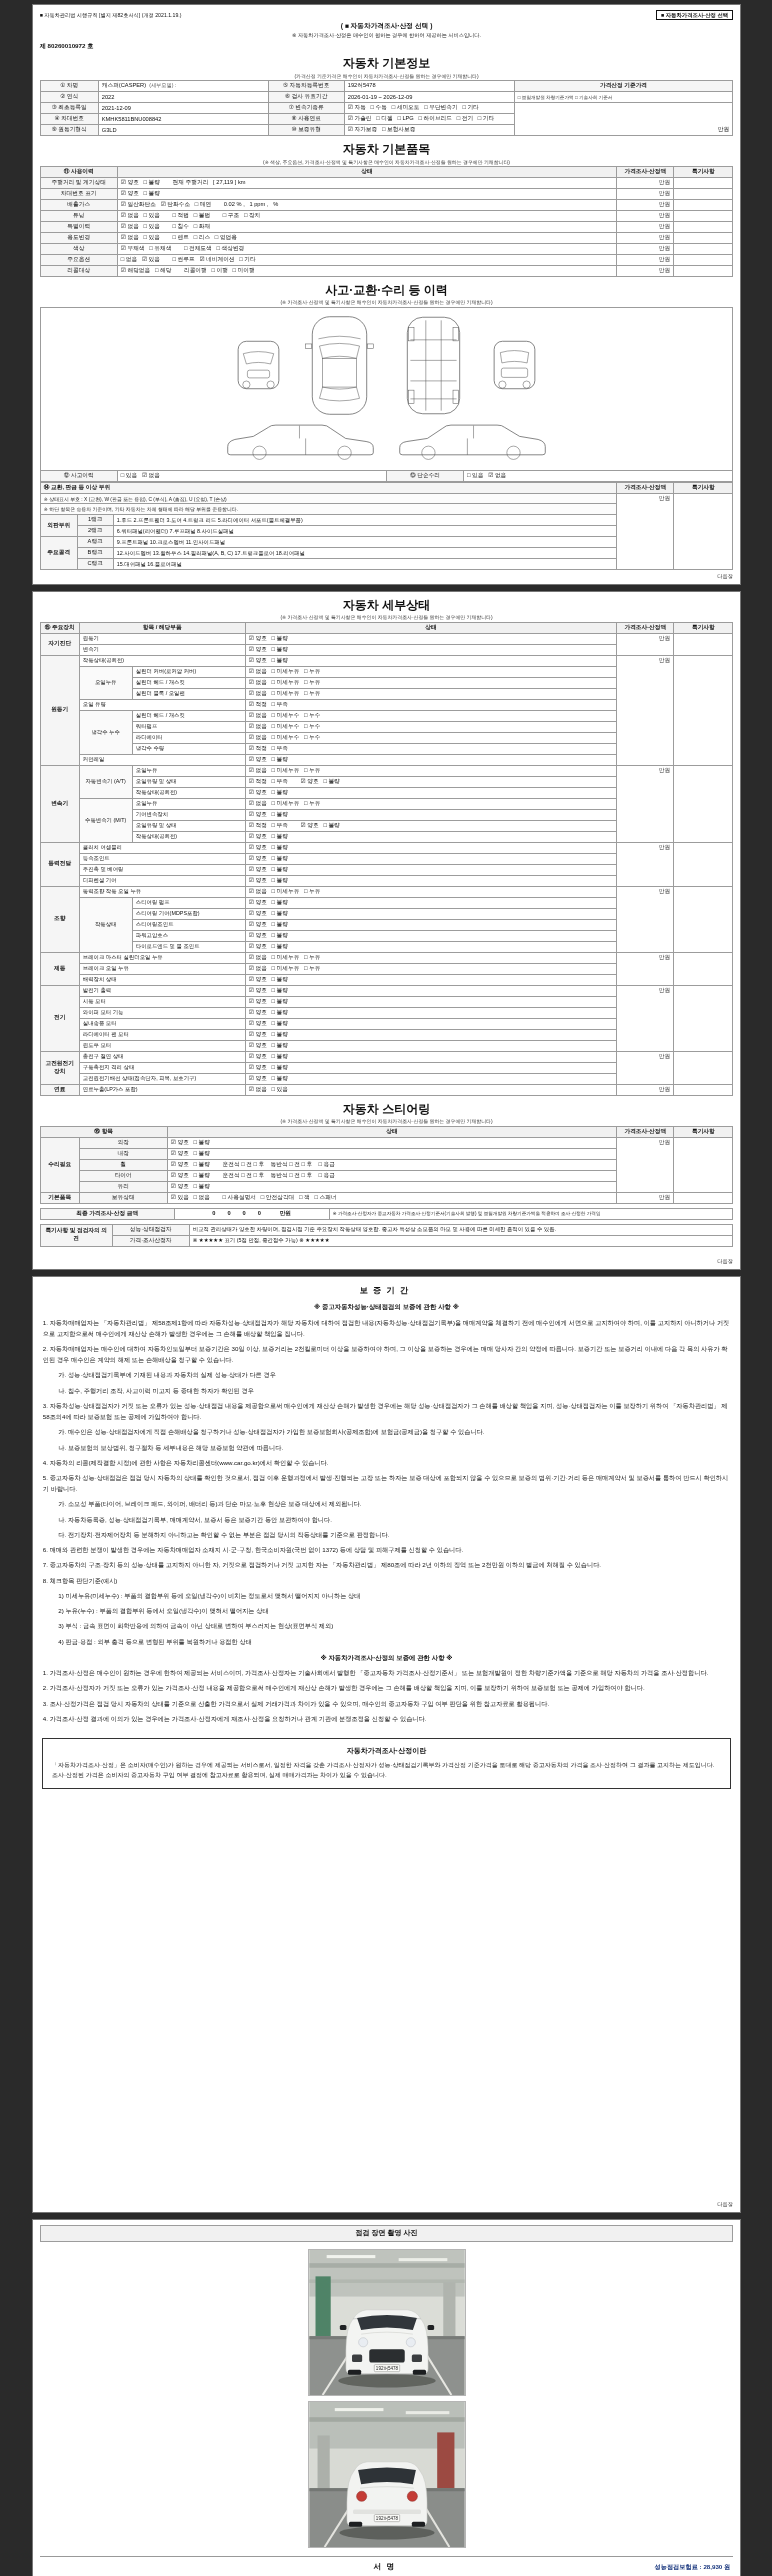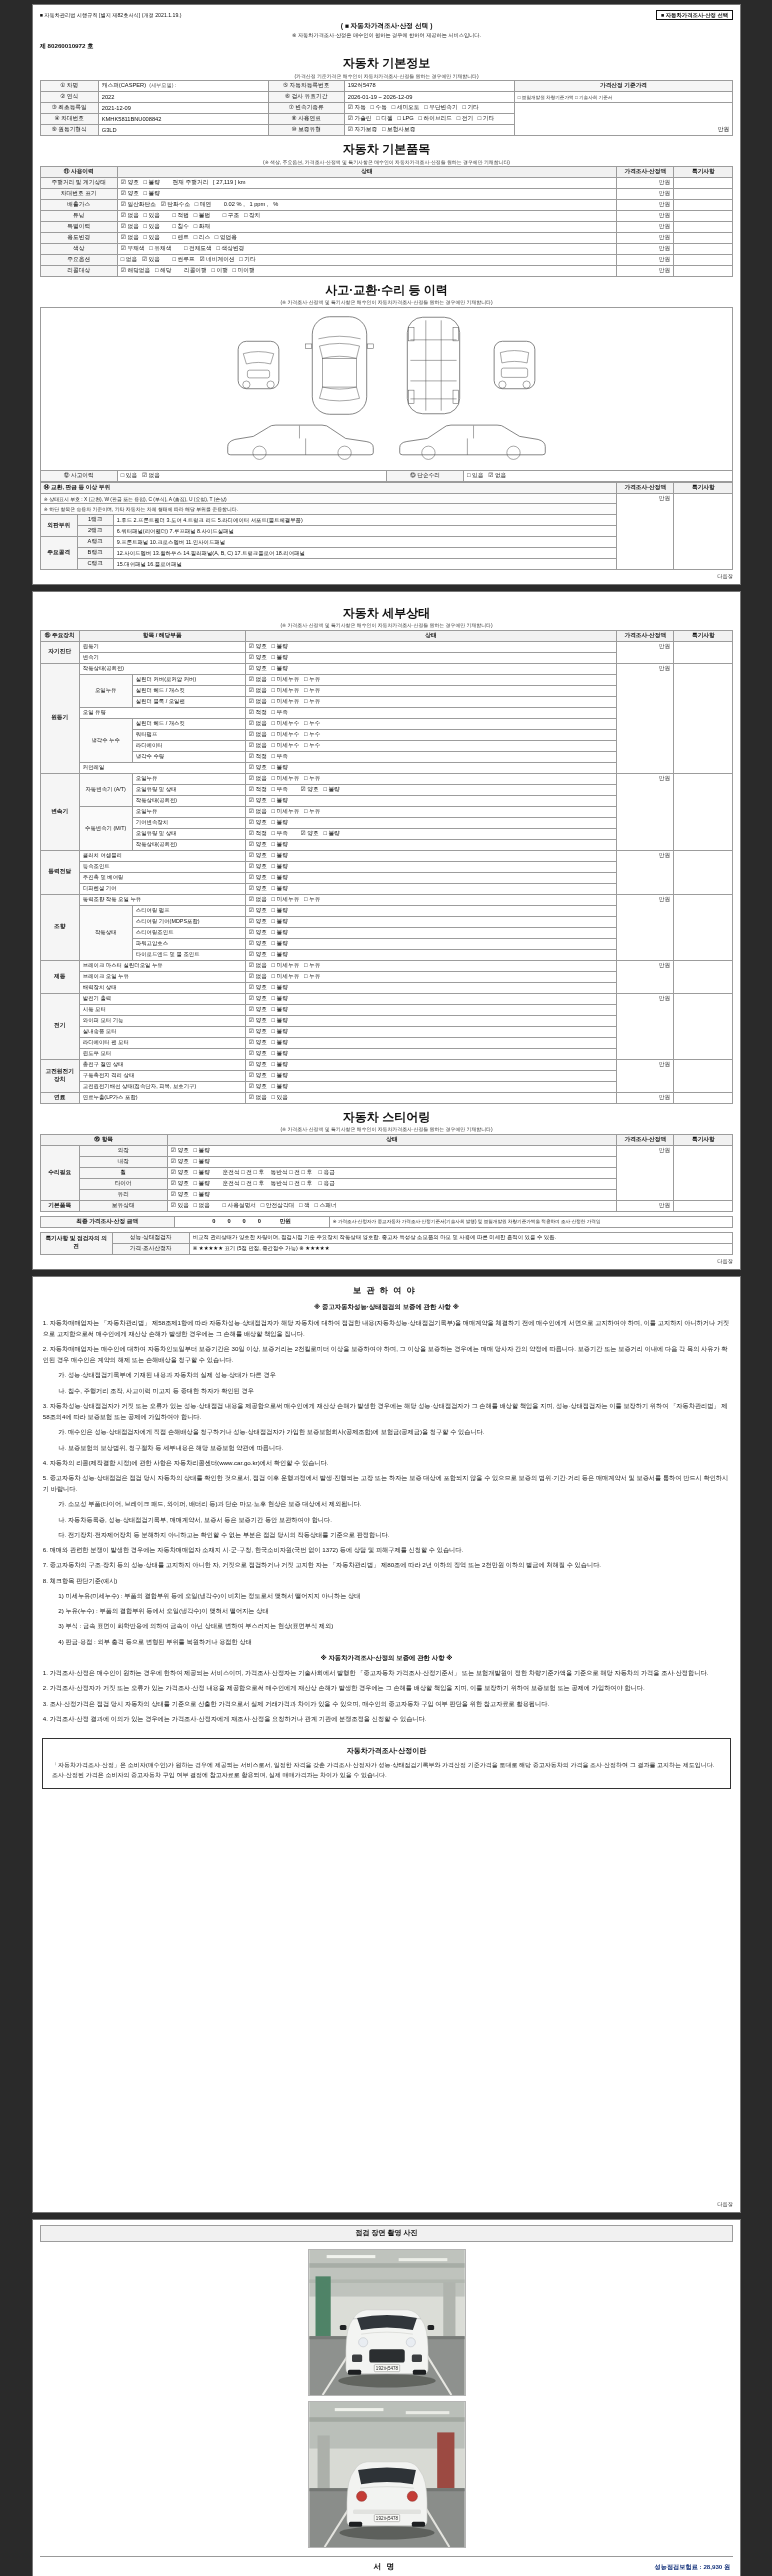--- a/index.html
+++ b/index.html
@@ -311,21 +311,21 @@
             <td class="lbl">C랭크</td>
             <td class="parts" style="font-size:5.4px">15.대쉬패널   16.플로어패널</td>
           </tr>
         </tbody>
     </table>
 
     <div class="next">다음장</div>
   </section>
 
   <section class="sheet" id="sheet2">
-    <div class="sec-title" style="margin-top:8px">자동차 세부상태</div>
+    <div class="sec-title" style="margin-top:0">자동차 세부상태</div>
     <div class="sec-sub">(※ 가격조사·산정액 및 특기사항은 매수인이 자동차가격조사·산정을 원하는 경우에만 기재합니다)</div>
     <table class="form">
       <colgroup>
           <col style="width:39px">
           <col style="width:53px">
           <col style="width:113px">
           <col>
           <col style="width:57px">
           <col style="width:59px">
         </colgroup>
@@ -625,21 +625,21 @@
         <td class="lbl">가격·조사산정자</td>
         <td style="font-size:5.4px">※ ★★★★★ 표기 (5점 만점, 중간점수 가능) ※ ★★★★★</td>
       </tr>
       </tbody>
     </table>
 
     <div class="next">다음장</div>
   </section>
 
   <section class="sheet" id="sheet3">
-    <div class="notice-title">보관하여야</div>
+    <div class="notice-title">보증기간</div>
     <div class="notice-sec">※ 중고자동차성능·상태점검의 보증에 관한 사항 ※</div>
     <div class="notice-list">
         <div class="nitem ind0">1.  자동차매매업자는 「자동차관리법」 제58조제1항에 따라 자동차성능·상태점검자가 해당 자동차에 대하여 점검한 내용(자동차성능·상태점검기록부)을 매매계약을 체결하기 전에 매수인에게 서면으로 고지하여야 하며, 이를 고지하지 아니하거나 거짓으로 고지함으로써 매수인에게 재산상 손해가 발생한 경우에는 그 손해를 배상할 책임을 집니다.</div>
         <div class="nitem ind0">2.  자동차매매업자는 매수인에 대하여 자동차인도일부터 보증기간은 30일 이상, 보증거리는 2천킬로미터 이상을 보증하여야 하며, 그 이상을 보증하는 경우에는 매매 당사자 간의 약정에 따릅니다. 보증기간 또는 보증거리 이내에 다음 각 목의 사유가 확인된 경우 매수인은 계약의 해제 또는 손해배상을 청구할 수 있습니다.</div>
         <div class="nitem ind1">가. 성능·상태점검기록부에 기재된 내용과 자동차의 실제 성능·상태가 다른 경우</div>
         <div class="nitem ind1">나. 침수, 주행거리 조작, 사고이력 미고지 등 중대한 하자가 확인된 경우</div>
         <div class="nitem ind0">3.  자동차성능·상태점검자가 거짓 또는 오류가 있는 성능·상태점검 내용을 제공함으로써 매수인에게 재산상 손해가 발생한 경우에는 해당 성능·상태점검자가 그 손해를 배상할 책임을 지며, 성능·상태점검자는 이를 보장하기 위하여 「자동차관리법」 제58조의4에 따라 보증보험 또는 공제에 가입하여야 합니다.</div>
         <div class="nitem ind1">가. 매수인은 성능·상태점검자에게 직접 손해배상을 청구하거나 성능·상태점검자가 가입한 보증보험회사(공제조합)에 보험금(공제금)을 청구할 수 있습니다.</div>
         <div class="nitem ind1">나. 보증보험의 보상범위, 청구절차 등 세부내용은 해당 보증보험 약관에 따릅니다.</div>
         <div class="nitem ind0">4.  자동차의 리콜(제작결함 시정)에 관한 사항은 자동차리콜센터(www.car.go.kr)에서 확인할 수 있습니다.</div>

